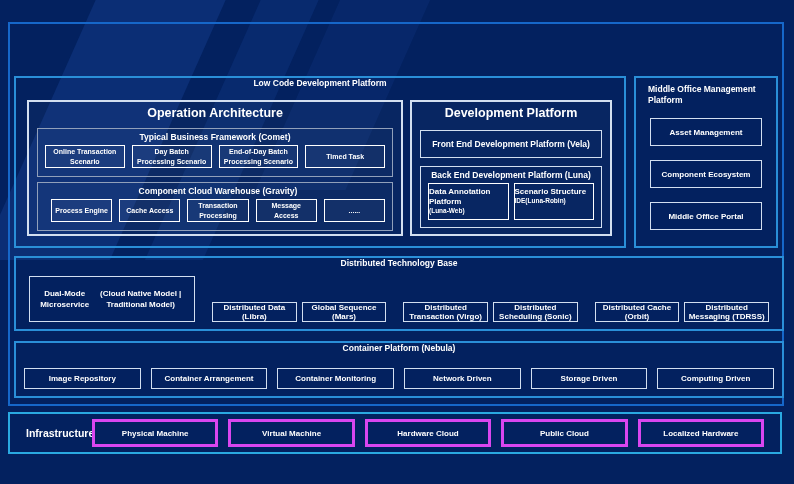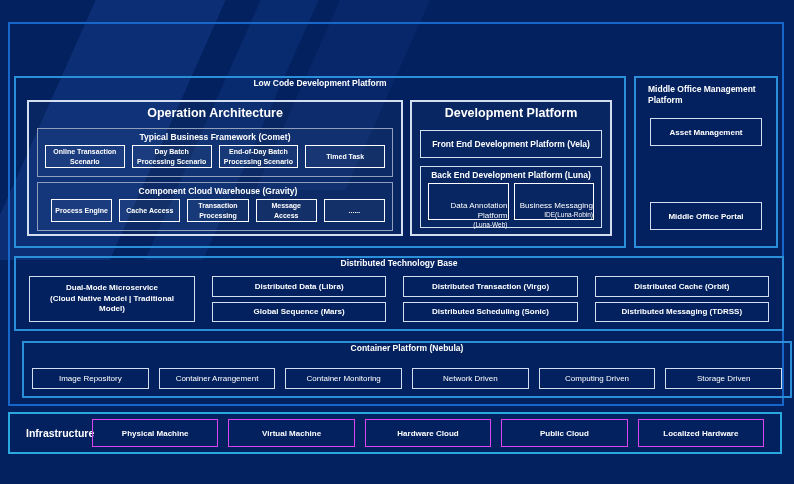--- a/index.html
+++ b/index.html
@@ -85,22 +85,22 @@
     font-size: 8.5px; font-weight: bold; text-align: center;
   }
   .luna {
     position: absolute; left: 8px; right: 8px; top: 64px; height: 60px;
     border: 1px solid var(--light-border, #d3dff0);
   }
   .luna-label { text-align: center; font-size: 8.5px; font-weight: bold; margin-top: 3px; }
   .luna-row { display: flex; gap: 5px; margin: 3px 7px 0; height: 37px; }
   .luna-chip {
     flex: 1; border: 1px solid #ffffff;
-    text-align: right; padding-top: 17px;
-    font-weight: normal;
+    text-align: left; padding-top: 3px;
+    font-weight: bold;
   }
   .luna-chip .t { display: block; font-size: 8px; line-height: 1.25; }
   .luna-chip .s { display: block; font-size: 6.5px; line-height: 1.3; }
 
   
   .middle-office { left: 624px; top: 52px; width: 140px; height: 168px; }
   .mo-label {
     margin: 6px 10px 0 12px;
     font-size: 8.5px; font-weight: bold; line-height: 1.35;
   }
@@ -111,50 +111,50 @@
     font-size: 8px; font-weight: bold; text-align: center;
   }
   .mo-chip.c1 { top: 40px; } .mo-chip.c2 { top: 82px; } .mo-chip.c3 { top: 124px; }
 
   
   .distributed { left: 4px; top: 232px; width: 766px; height: 71px; }
   .dist-body { position: absolute; left: 13px; right: 13px; top: 18px; bottom: 7px; display: flex; gap: 17px; }
   .dual {
     width: 166px; flex: none;
     border: 1px solid var(--light-border, #d3dff0);
-    display: flex; flex-direction: column; justify-content: center;
+    display: flex; flex-direction: row; justify-content: center;
     text-align: center; font-size: 8px; font-weight: bold; line-height: 1.35;
-    padding: 0 6px; box-sizing: border-box;
-  }
-  .dist-col { flex: 1; display: flex; flex-direction: column; gap: 5px; }
+    padding: 12px 6px; box-sizing: border-box;
+  }
+  .dist-col { flex: 1; display: flex; gap: 5px; align-items: flex-end; }
   .dist-chip {
     flex: 1; border: 1px solid var(--light-border, #d3dff0);
     display: flex; align-items: center; justify-content: center;
     font-size: 8px; font-weight: bold; text-align: center;
   }
 
   
-  .container-platform { left: 12px; top: 317px; width: 766px; height: 53px; }
+  .container-platform { left: 4px; top: 317px; width: 766px; height: 53px; }
   .cp-row { position: absolute; left: 8px; right: 8px; top: 25px; height: 21px; display: flex; gap: 10px; }
   .cp-chip {
     flex: 1; border: 1px solid var(--light-border, #d3dff0);
     display: flex; align-items: center; justify-content: center;
-    font-size: 8px; font-weight: normal; text-align: center;
+    font-size: 8px; font-weight: bold; text-align: center;
   }
 
   
   .infrastructure {
     position: absolute; left: 8px; top: 412px; width: 770px; height: 38px;
     border: 2px solid var(--infra-border, #2aa9e1);
     display: flex; align-items: center;
   }
   .infra-label { width: 66px; padding-left: 16px; font-size: 10.5px; font-weight: bold; flex: none; }
   .infra-row { flex: 1; display: flex; gap: 10px; margin-right: 16px; height: 28px; }
   .infra-chip {
-    flex: 1; border: 1px solid #d946ef;
+    flex: 1; border: 3px solid #d946ef;
     display: flex; align-items: center; justify-content: center;
     font-size: 8px; font-weight: bold; text-align: center;
   }
 </style>
 </head>
 <body>
 
 <div class="stage">
   <div class="streak s1"></div>
   <div class="streak s2"></div>
@@ -196,31 +196,32 @@
         <div class="vela">Front End Development Platform (Vela)</div>
 
         <div class="luna">
           <div class="luna-label">Back End Development Platform (Luna)</div>
           <div class="luna-row">
             <div class="luna-chip">
               <span class="t">Data Annotation Platform</span>
               <span class="s">(Luna-Web)</span>
             </div>
             <div class="luna-chip">
-              <span class="t">Business Messaging</span>
+              <span class="t">Scenario Structure</span>
               <span class="s">IDE(Luna-Robin)</span>
             </div>
           </div>
         </div>
       </div>
     </div>
 
     <div class="blue-box middle-office">
       <div class="mo-label">Middle Office Management Platform</div>
       <div class="mo-chip c1">Asset Management</div>
+      <div class="mo-chip c2">Component Ecosystem</div>
       <div class="mo-chip c3">Middle Office Portal</div>
     </div>
 
     <div class="blue-box distributed">
       <div class="sec-label">Distributed Technology Base</div>
       <div class="dist-body">
         <div class="dual">
           <span>Dual-Mode Microservice</span>
           <span>(Cloud Native Model | Traditional Model)</span>
         </div>
@@ -239,22 +240,22 @@
       </div>
     </div>
 
     <div class="blue-box container-platform">
       <div class="sec-label">Container Platform (Nebula)</div>
       <div class="cp-row">
         <div class="cp-chip">Image Repository</div>
         <div class="cp-chip">Container Arrangement</div>
         <div class="cp-chip">Container Monitoring</div>
         <div class="cp-chip">Network Driven</div>
+        <div class="cp-chip">Storage Driven</div>
         <div class="cp-chip">Computing Driven</div>
-        <div class="cp-chip">Storage Driven</div>
       </div>
     </div>
   </div>
 
   <div class="infrastructure">
     <div class="infra-label">Infrastructure</div>
     <div class="infra-row">
       <div class="infra-chip">Physical Machine</div>
       <div class="infra-chip">Virtual Machine</div>
       <div class="infra-chip">Hardware Cloud</div>

